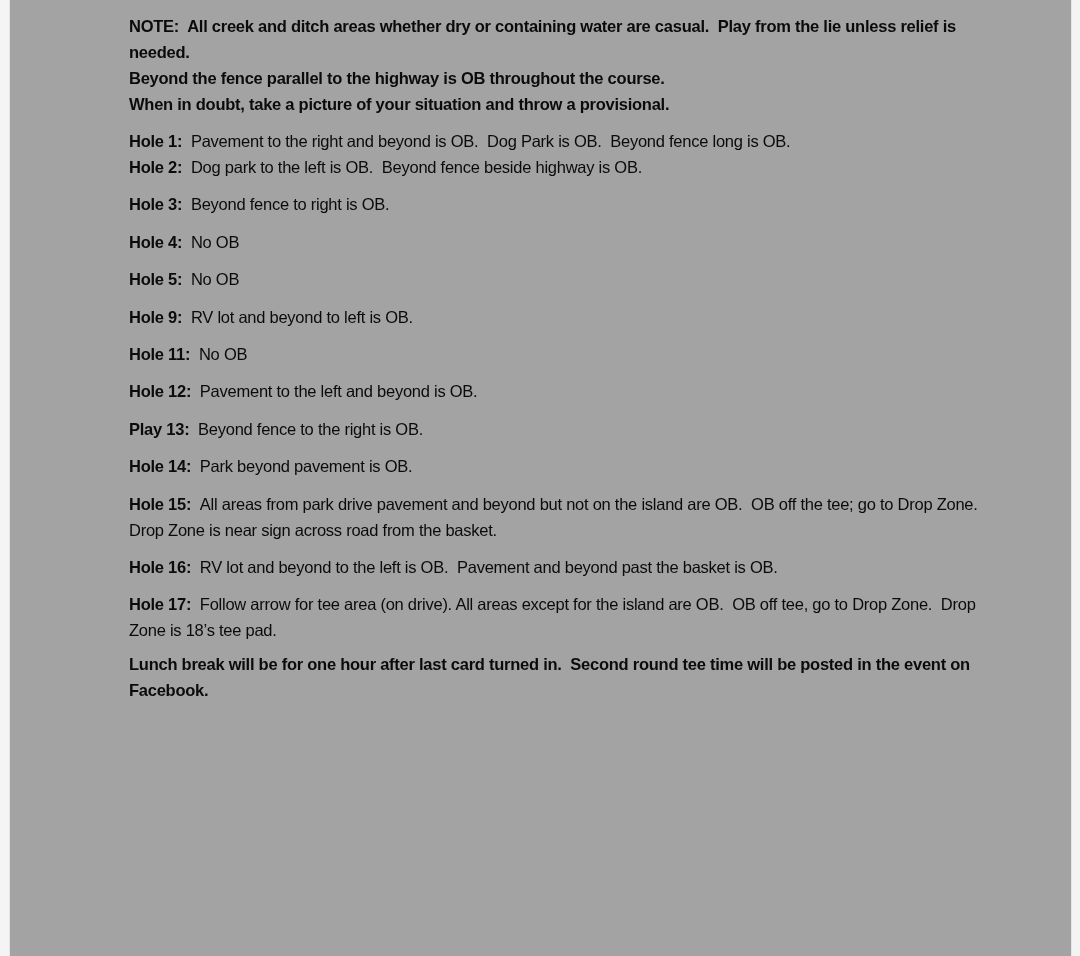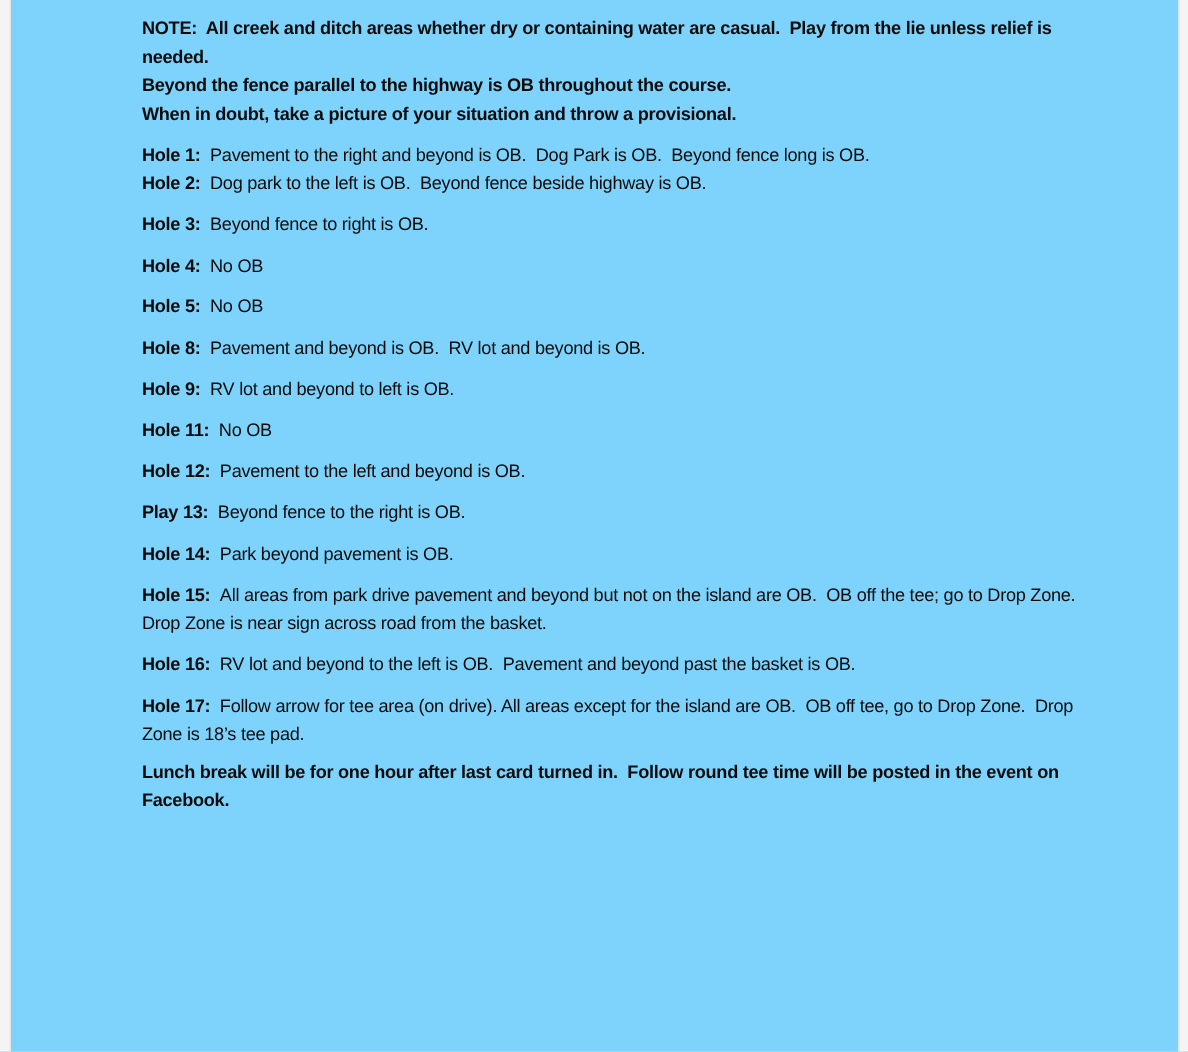--- a/index.html
+++ b/index.html
@@ -10,21 +10,21 @@
     background: #f4f4f4;
     font-family: "Liberation Sans", sans-serif;
     overflow: hidden;
   }
   .sheet {
     position: absolute;
     left: 9px;
     right: 8px;
     top: 0;
     bottom: 0;
-    background: #7dd3fc;
+    background: #a3a3a3;
     border-left: 1px solid #e4e4e4;
     border-right: 1px solid #e6e6e6;
   }
   .content {
     padding: 13px 0 0 119px;
     width: 975px;
     color: #0b0b0b;
     font-size: 16.5px;
     line-height: 26px;
     letter-spacing: -0.25px;
@@ -57,36 +57,35 @@
     </div>
 
     <p class="hole"><span class="hole-label">Hole 3:</span><span>Beyond fence to right is OB.</span></p>
 
     <p class="hole"><span class="hole-label">Hole 4:</span><span>No OB</span></p>
 
     <p class="hole"><span class="hole-label">Hole 5:</span><span>No OB</span></p>
 
 
 
-    <p class="hole"><span class="hole-label">Hole 8:</span><span>Pavement and beyond is OB.  RV lot and beyond is OB.</span></p>
 
     <p class="hole"><span class="hole-label">Hole 9:</span><span>RV lot and beyond to left is OB.</span></p>
 
 
     <p class="hole"><span class="hole-label">Hole 11:</span><span>No OB</span></p>
 
     <p class="hole"><span class="hole-label">Hole 12:</span><span>Pavement to the left and beyond is OB.</span></p>
 
     <p class="hole"><span class="hole-label">Play 13:</span><span>Beyond fence to the right is OB.</span></p>
 
     <p class="hole"><span class="hole-label">Hole 14:</span><span>Park beyond pavement is OB.</span></p>
 
     <p class="hole"><span class="hole-label">Hole 15:</span><span>All areas from park drive pavement and beyond but not on the island are OB.  OB off the tee; go to Drop Zone.  Drop Zone is near sign across road from the basket.</span></p>
 
     <p class="hole"><span class="hole-label">Hole 16:</span><span>RV lot and beyond to the left is OB.  Pavement and beyond past the basket is OB.</span></p>
 
     <p class="hole"><span class="hole-label">Hole 17:</span><span>Follow arrow for tee area (on drive). All areas except for the island are OB.  OB off tee, go to Drop Zone.  Drop Zone is 18’s tee pad.</span></p>
 
 
-    <p class="footer-note">Lunch break will be for one hour after last card turned in.  Follow round tee time will be posted in the event on Facebook.</p>
+    <p class="footer-note">Lunch break will be for one hour after last card turned in.  Second round tee time will be posted in the event on Facebook.</p>
 
   </div>
 </div>
 
 </body></html>

